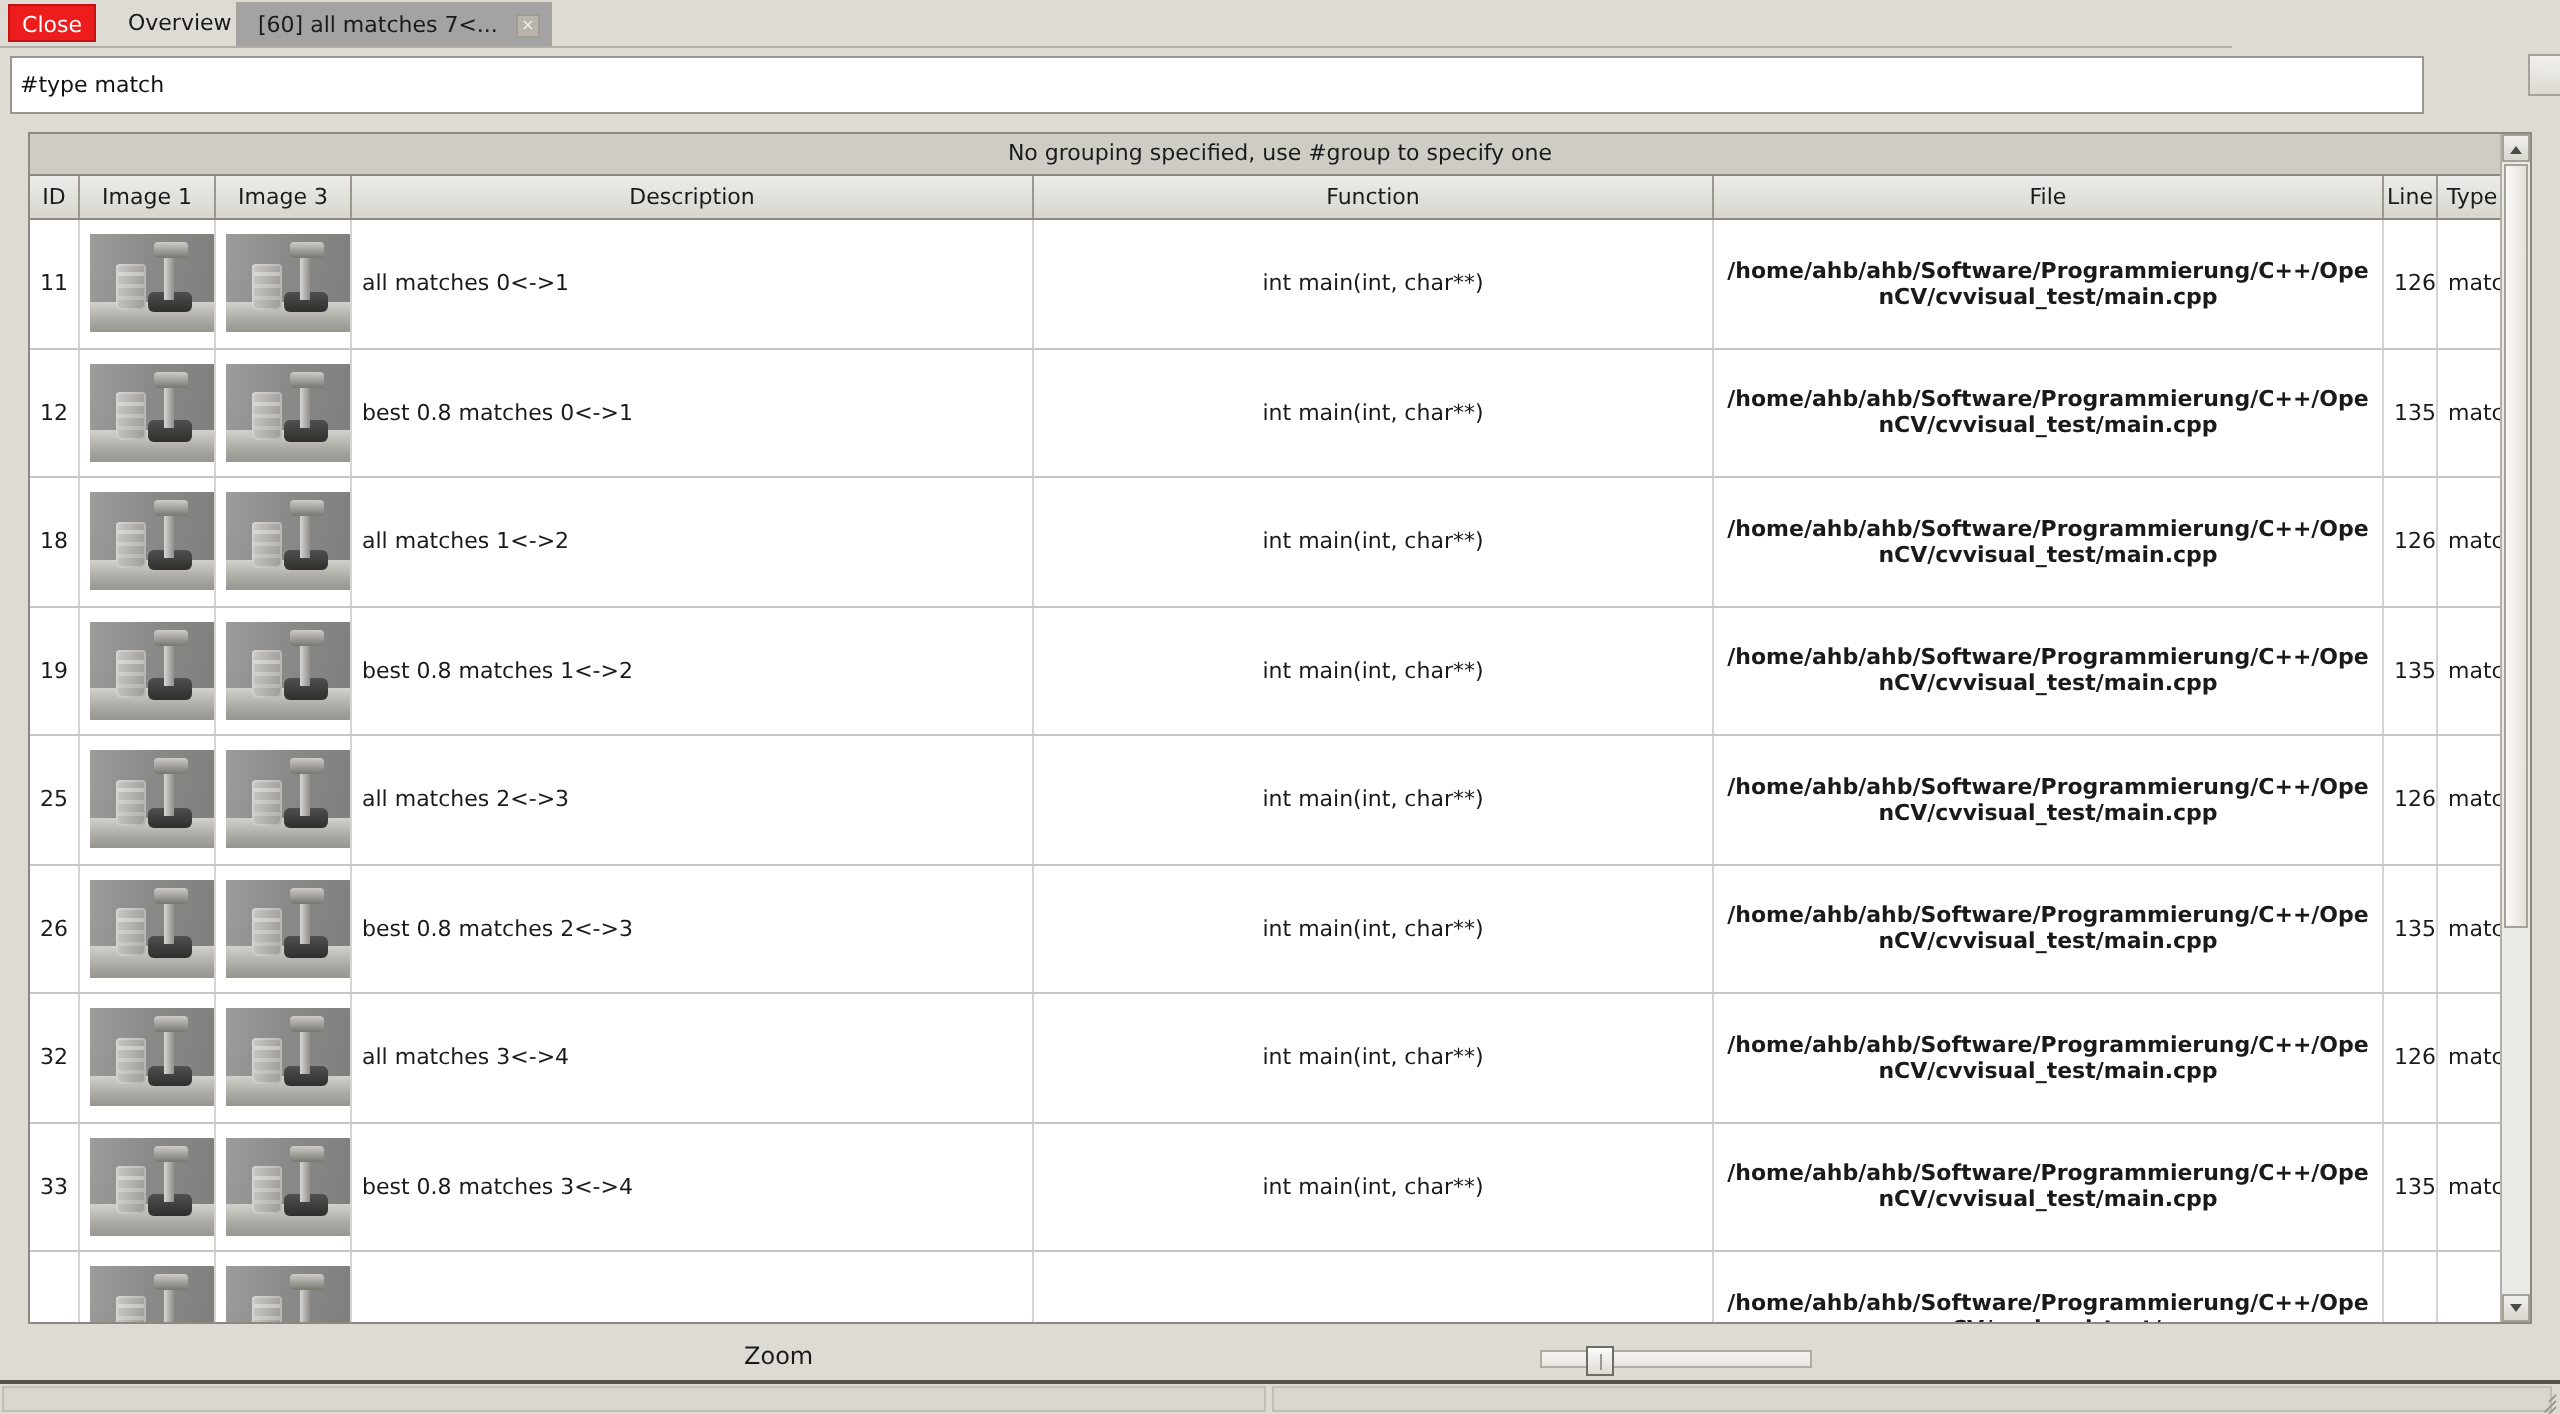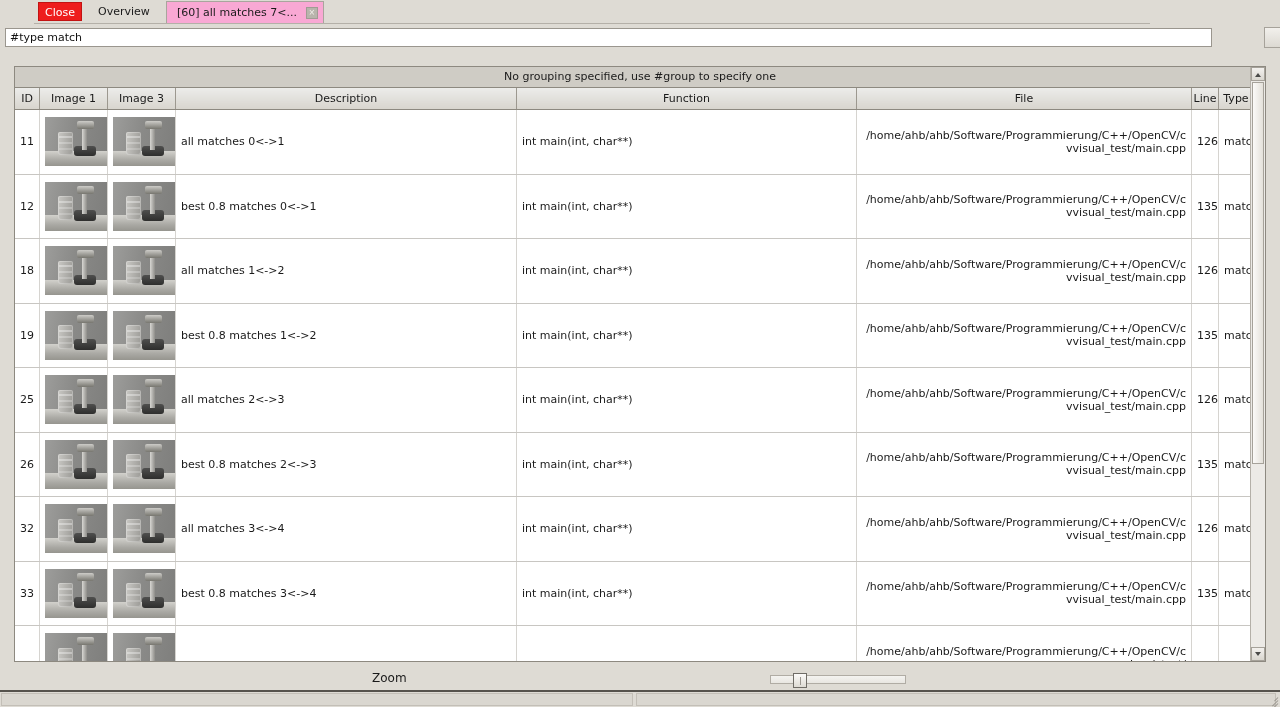--- a/index.html
+++ b/index.html
@@ -21,21 +21,20 @@
   }
 
   
   .tabbar {
     position: absolute;
     left: 0; top: 0;
     width: 1116px; height: 24px;
     background: #dedbd4;
     border-bottom: 1px solid #b4b0a8;
     box-sizing: border-box;
-    margin-left: 34px;
   }
   .close-btn {
     position: absolute;
     left: 4px; top: 2px;
     width: 44px; height: 19px;
     background: #ee1d1d;
     color: #ffffff;
     font-size: 11px;
     line-height: 19px;
     text-align: center;
@@ -53,22 +52,22 @@
     font-size: 11px;
     background: #dedbd4;
     cursor: pointer;
     white-space: nowrap;
   }
   .tab.inactive {
     left: 54px;
     color: #1a1a1a;
   }
   .tab.active {
-    left: 132px;
-    background: #f9a8d4;
+    left: 118px;
+    background: #a3a3a3;
     border-left: 1px solid #a9a59d;
     border-right: 1px solid #a9a59d;
     border-top: 1px solid #a9a59d;
     padding-right: 26px;
   }
   .tab-close {
     position: absolute;
     right: 5px; top: 5px;
     width: 12px; height: 12px;
     background: #b8b4ac;
@@ -84,21 +83,21 @@
   
   .filterbar {
     position: absolute;
     left: 0; top: 24px;
     width: 1280px; height: 28px;
     background: #dedbd4;
   }
   .filter-input {
     position: absolute;
     left: 5px; top: 4px;
-    width: 1207px; height: 19px;
+    width: 1207px; height: 29px;
     background: #ffffff;
     border: 1px solid #9a968e;
     box-sizing: border-box;
     font-size: 11px;
     font-family: "DejaVu Sans", "Liberation Sans", sans-serif;
     padding: 0 4px;
     color: #111;
     outline: none;
   }
   .help-btn {
@@ -167,22 +166,22 @@
     vertical-align: middle;
     background: #fff;
     overflow: hidden;
   }
   table.grid td:last-child { border-right: none; }
   tr.datarow { height: 64.5px; }
   .c-id    { width: 24px;  text-align: left; }
   .c-img1  { width: 67px;  text-align: center; padding: 0; }
   .c-img2  { width: 67px;  text-align: center; padding: 0; }
   .c-desc  { width: 340px; text-align: left; }
-  .c-func  { width: 339px; text-align: left; }
-  .c-file  { width: 334px; text-align: right; line-height: 13px; word-break: break-all; }
+  .c-func  { width: 339px; text-align: center; }
+  .c-file  { width: 334px; text-align: center; line-height: 13px; word-break: break-all; font-weight: bold; }
   .c-line  { width: 26px;  text-align: right; }
   .c-type  { width: 34px;  text-align: center; }
 
   .thumb {
     width: 64px;
     height: 49px;
     display: inline-block;
     vertical-align: middle;
     position: relative;
     overflow: hidden;

